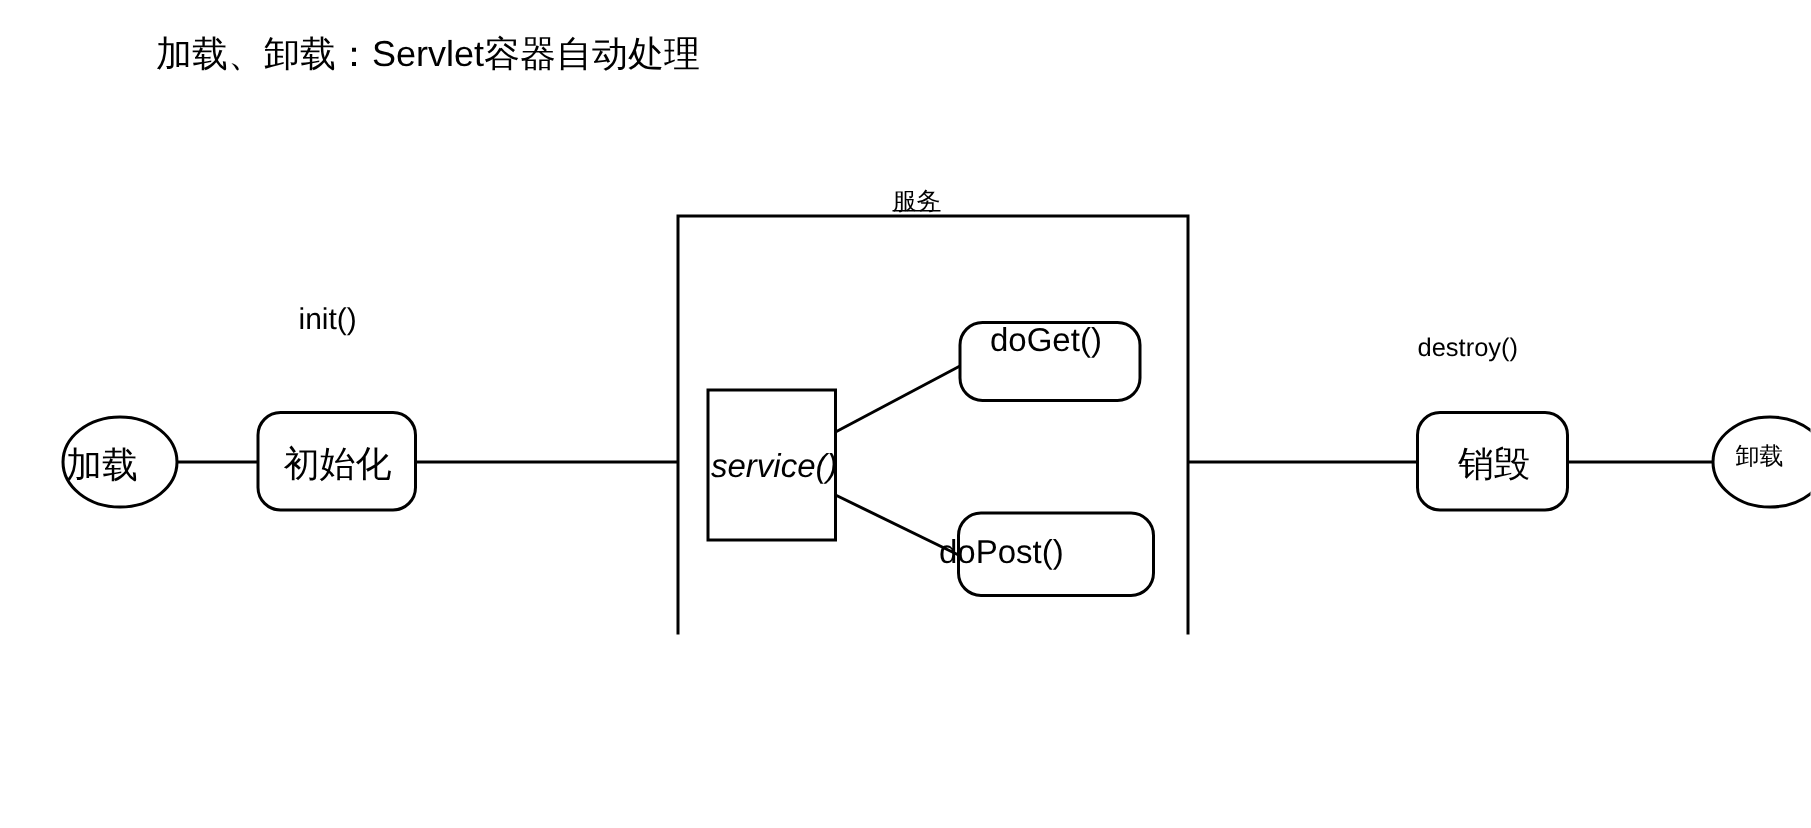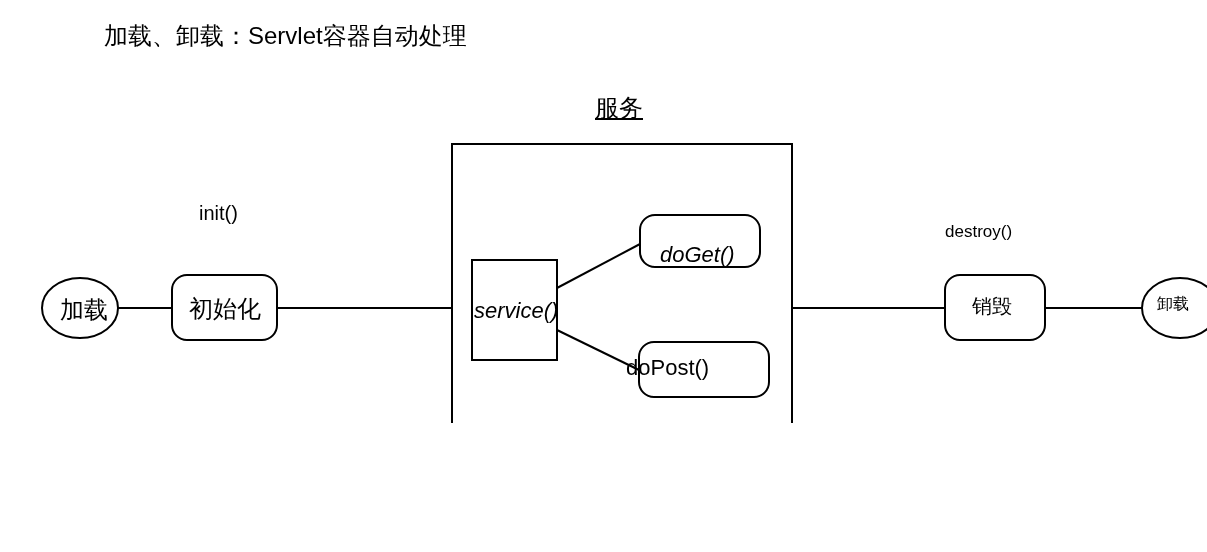--- a/index.html
+++ b/index.html
@@ -58,33 +58,33 @@
       <line x1="525" y1="330" x2="607" y2="370"></line>
 
       <line x1="760" y1="308" x2="913" y2="308"></line>
 
       <line x1="1013" y1="308" x2="1110" y2="308"></line>
     </g>
   </svg>
 
   <div class="txt" style="left:72px; top:20px; font-size:24px;">加载、卸载：Servlet容器自动处理</div>
 
-  <div class="txt" style="left:28px; top:294px; font-size:24px;text-align:center;">加载</div>
+  <div class="txt" style="left:12px; top:294px; font-size:24px;text-align:center;">加载</div>
 
   <div class="txt" style="left:167px; top:202px; font-size:20px;">init()</div>
 
   <div class="txt" style="left:157px; top:293px; font-size:24px;">初始化</div>
 
-  <div class="txt" style="left:563px; top:92px; font-size:24px;text-decoration:underline;">服务</div>
+  <div class="txt" style="left:563px; top:124px; font-size:16px;text-decoration:underline;">服务</div>
 
   <div class="txt" style="left:442px; top:298px; font-size:22px;font-style:italic;">service()</div>
 
-  <div class="txt" style="left:628px; top:242px; font-size:22px;font-style:italic;">doGet()</div>
+  <div class="txt" style="left:628px; top:214px; font-size:22px;">doGet()</div>
 
   <div class="txt" style="left:594px; top:355px; font-size:22px;">doPost()</div>
 
   <div class="txt" style="left:913px; top:222px; font-size:17px;">destroy()</div>
 
-  <div class="txt" style="left:940px; top:293px; font-size:20px;">销毁</div>
+  <div class="txt" style="left:940px; top:293px; font-size:24px;">销毁</div>
 
   <div class="txt" style="left:1125px; top:294px; font-size:16px;">卸载</div>
 
 </div>
 
 </body></html>

